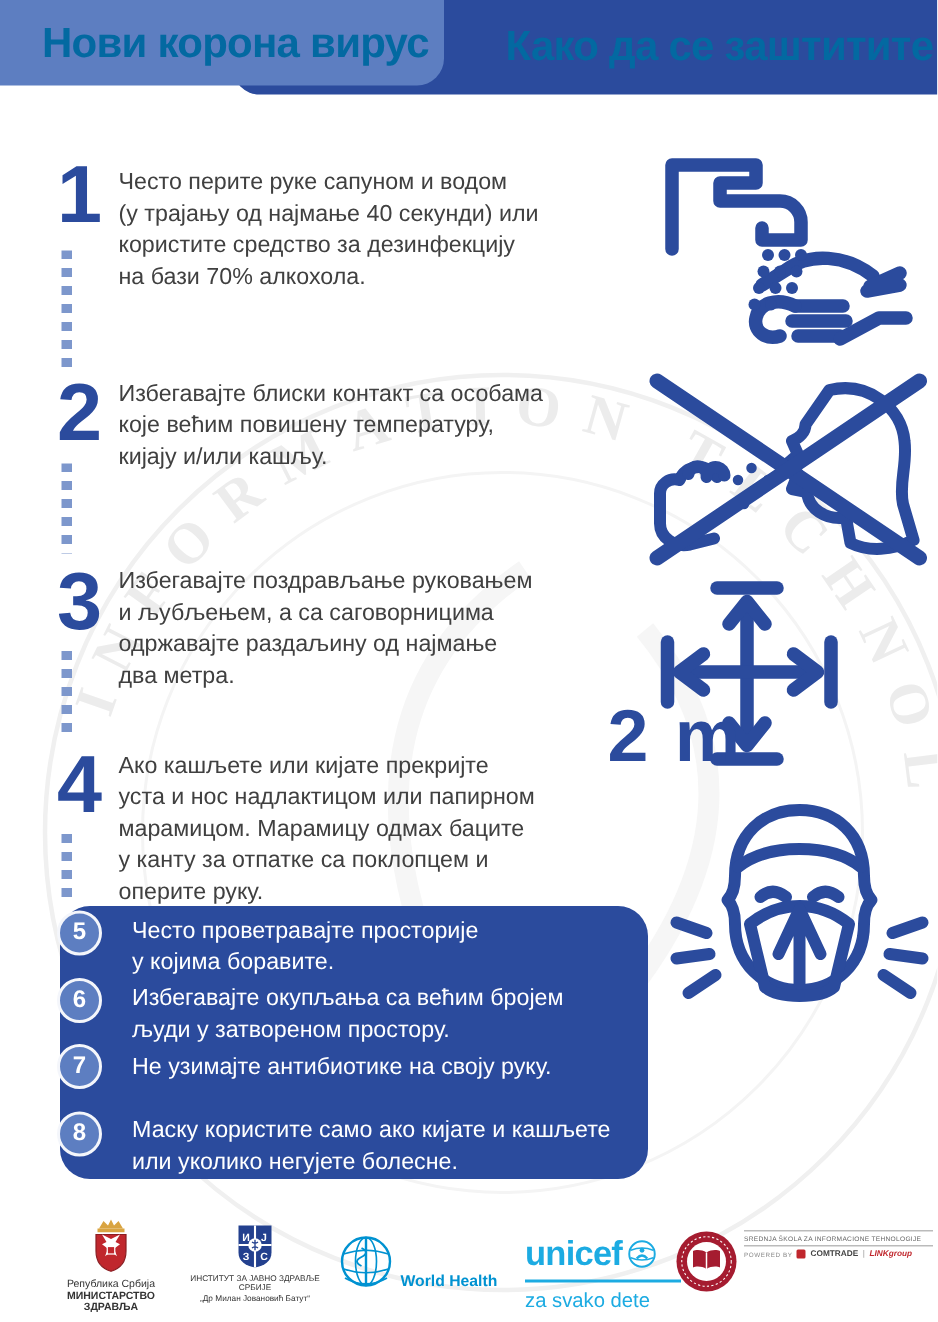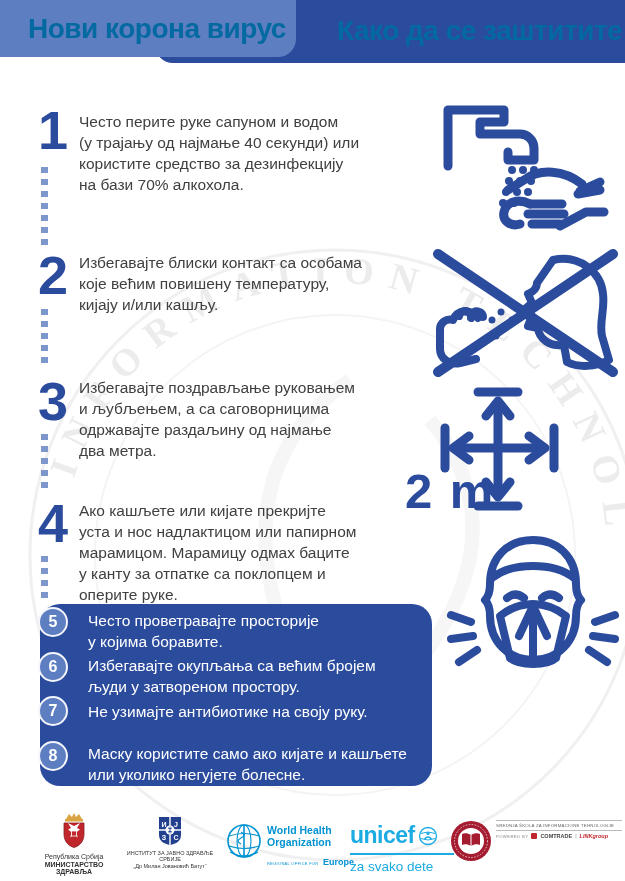--- a/index.html
+++ b/index.html
@@ -48,21 +48,21 @@
   .ministry svg{margin:0 auto;}
   .ministry .l1{font-size:7px;color:#333;margin-top:3px;}
   .ministry .l2{font-size:7px;font-weight:bold;color:#333;margin-top:1px;}
   .institute{left:118px;top:816px;width:104px;text-align:center;}
   .institute svg{margin:0 auto;}
   .institute .l1{font-size:5.5px;color:#333;margin-top:4px;}
   .institute .l2{font-size:5.5px;color:#333;margin-top:1px;}
   .who{left:226px;top:821px;width:120px;}
   .who .emblem{position:absolute;left:0;top:2px;}
   .who .txt{position:absolute;left:41px;top:4px;}
-  .who .wh{font-size:10.5px;font-weight:bold;color:#0092d1;line-height:11.5px;white-space:nowrap;}
+  .who .wh{font-size:10.5px;font-weight:bold;color:#0092d1;line-height:11.5px;white-space:nowrap;margin-top:24px;}
   .who .office-row{margin-top:3px;white-space:nowrap;}
   .who .office{font-size:4px;color:#0092d1;letter-spacing:.3px;}
   .who .region{font-size:9px;font-weight:bold;color:#0092d1;}
   .unicef{left:350px;top:822px;width:108px;}
   .unicef .row{display:flex;align-items:center;gap:3px;}
   .unicef .name{font-size:23px;font-weight:bold;color:#1cabe2;letter-spacing:-0.5px;}
   .unicef .bar{height:2px;background:#1cabe2;margin-top:4px;width:104px;}
   .unicef .tag{font-size:13.5px;color:#1cabe2;margin-top:4px;}
   .iths{left:450px;top:818px;width:172px;}
   .iths .seal{position:absolute;left:0;top:2px;}
@@ -124,21 +124,21 @@
 и љубљењем, а са саговорницима
 одржавајте раздаљину од најмање
 два метра.</div>
 
   <div class="step-num" style="top:496px">4</div>
   <div class="dots" style="top:556px;height:44px"></div>
   <div class="step-text" style="top:500px">Ако кашљете или кијате прекријте
 уста и нос надлактицом или папирном
 марамицом. Марамицу одмах баците
 у канту за отпатке са поклопцем и
-оперите руке.</div>
+оперите руку.</div>
 
   <div class="icon-slot" style="left:432px;top:86px">
     <svg width="190" height="150" viewBox="0 0 190 150">
       <g class="ic" stroke-width="9">
         <path d="M16 80 V24 h56 v12 h-24 v12 h40 a14 14 0 0 1 14 14 v12 h-26 v-8"></path>
         <path d="M150 98 c-18 -14 -42 -16 -58 -4 l-16 10"></path>
         <path d="M168 96 l-20 9 M168 104 l-22 4"></path>
         <path d="M98 118 h32 M96 128 h36 M100 138 h28"></path>
         <path d="M98 118 c-12 -6 -24 -2 -26 8 c-2 9 7 15 16 12"></path>
         <path d="M128 140 l26 -14 h18"></path>

